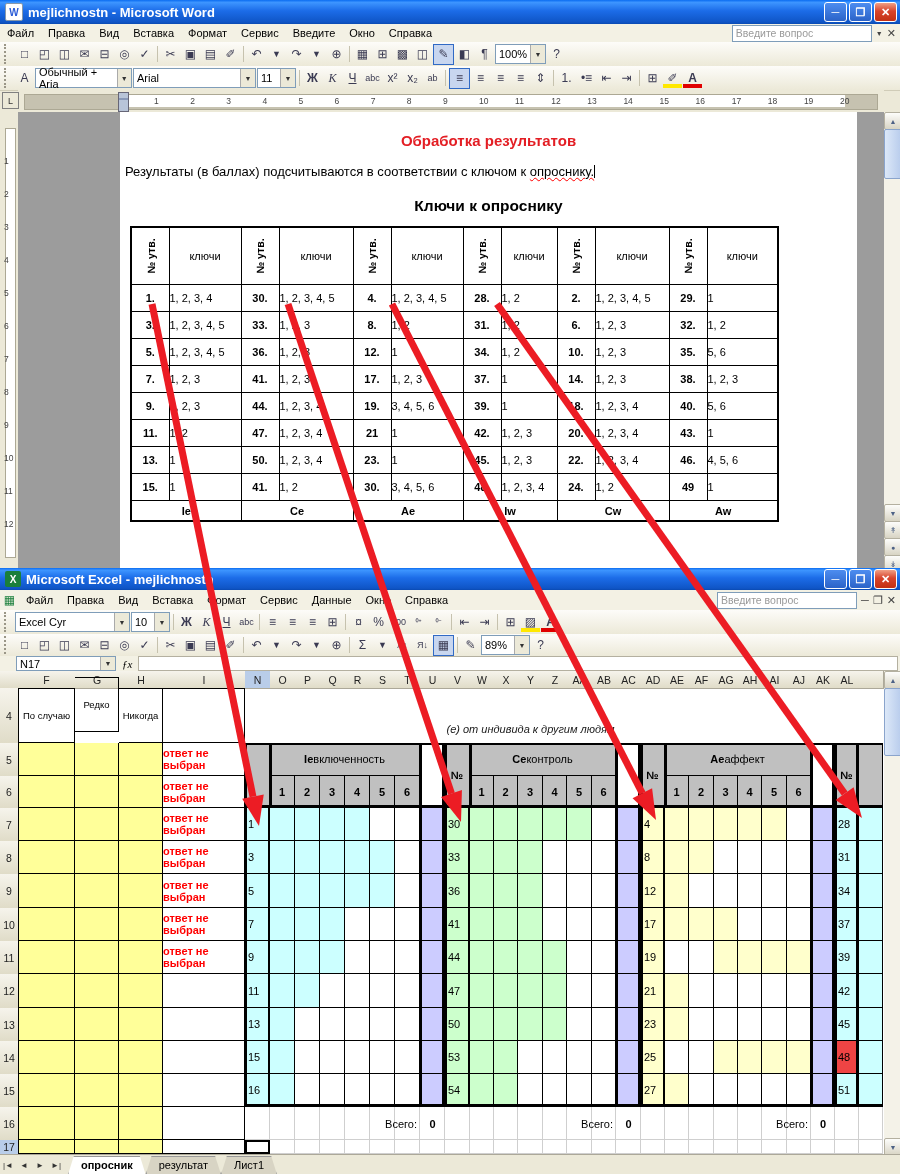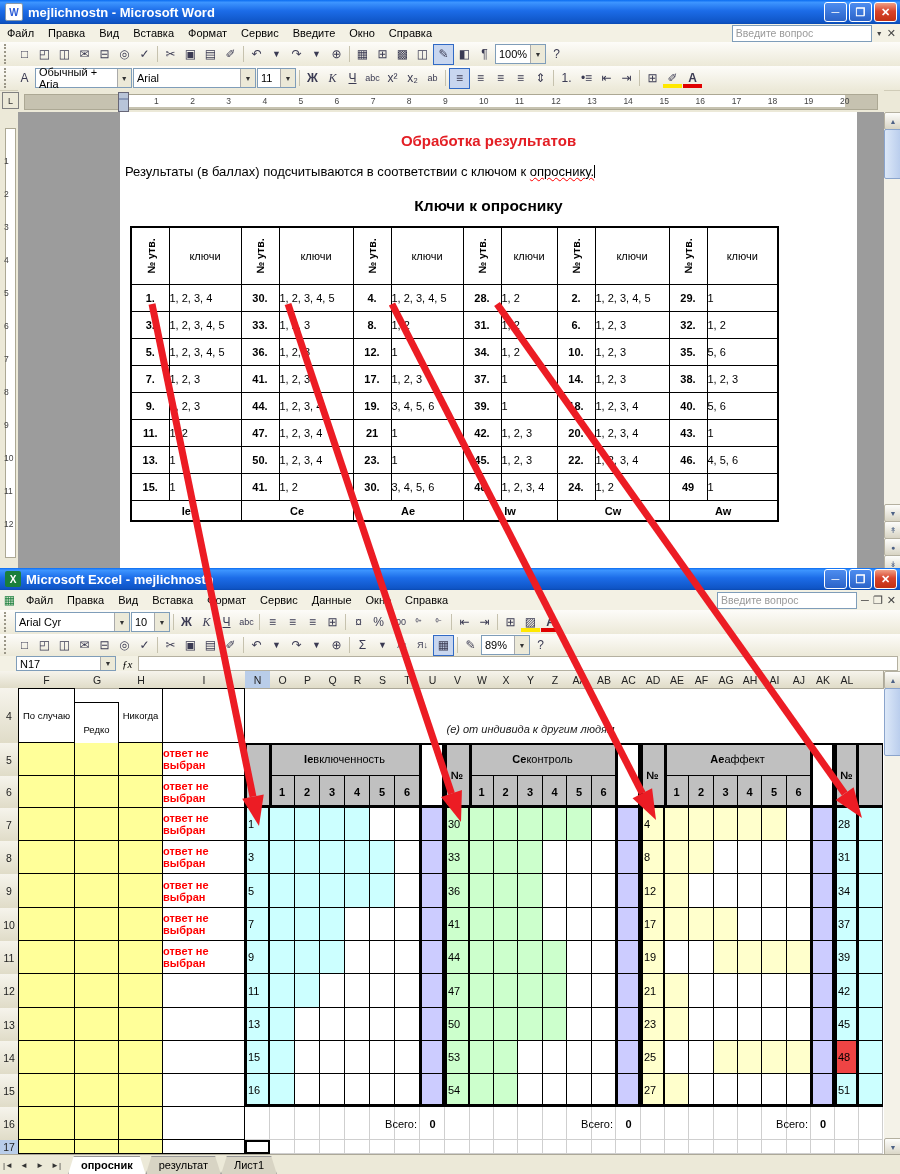--- a/index.html
+++ b/index.html
@@ -435,21 +435,21 @@
   <span class="askbox">Введите вопрос</span>
   <span class="mb-right">
     <span>─</span>
     <span>❐</span>
     <span>✕</span>
   </span>
 </div>
 <div class="toolbar" style="top:610px;height:24px;" id="xtb1">
     <span class="grip"></span>
     <span class="combo" style="width: 110px;">
-      <span>Arial Cyr</span>
+      <span>Excel Cyr</span>
       <span class="dd">▼</span>
     </span>
     <span class="combo" style="width: 34px;">
       <span>10</span>
       <span class="dd">▼</span>
     </span>
     <span class="tsep"></span>
     <span class="ticon boldG">Ж</span>
     <span class="ticon italG">К</span>
     <span class="ticon underG">Ч</span>
@@ -617,21 +617,21 @@
     <div class="xcell gridln" style="left: 665px; top: 469px; width: 24px; height: 14px;"></div>
     <div class="xcell gridln" style="left: 689px; top: 469px; width: 25px; height: 14px;"></div>
     <div class="xcell gridln" style="left: 714px; top: 469px; width: 24px; height: 14px;"></div>
     <div class="xcell gridln" style="left: 738px; top: 469px; width: 24px; height: 14px;"></div>
     <div class="xcell gridln" style="left: 762px; top: 469px; width: 25px; height: 14px;"></div>
     <div class="xcell gridln" style="left: 787px; top: 469px; width: 24px; height: 14px;"></div>
     <div class="xcell gridln" style="left: 811px; top: 469px; width: 24px; height: 14px;"></div>
     <div class="xcell gridln" style="left: 835px; top: 469px; width: 24px; height: 14px;"></div>
     <div class="xcell gridln" style="left: 859px; top: 469px; width: 24px; height: 14px;"></div>
     <div class="xcell blk ctr" style="left: 18px; top: 17px; width: 57px; height: 55px; border-top: 1px solid rgb(0, 0, 0); border-left: 1px solid rgb(0, 0, 0); font-size: 9.5px; text-align: center; white-space: pre-wrap; line-height: 11px;">По случаю</div>
-    <div class="xcell blk ctr" style="left: 75px; top: 31px; width: 44px; height: 55px; border-top: 1px solid rgb(0, 0, 0); font-size: 9.5px; text-align: center; white-space: pre-wrap; line-height: 11px;">Редко</div>
+    <div class="xcell blk ctr" style="left: 75px; top: 6px; width: 44px; height: 55px; border-top: 1px solid rgb(0, 0, 0); font-size: 9.5px; text-align: center; white-space: pre-wrap; line-height: 11px;">Редко</div>
     <div class="xcell blk ctr" style="left: 119px; top: 17px; width: 44px; height: 55px; border-top: 1px solid rgb(0, 0, 0); font-size: 9.5px; text-align: center; white-space: pre-wrap; line-height: 11px;">Никогда</div>
     <div class="xcell blk ctr" style="left: 163px; top: 17px; width: 82px; height: 55px; border-top: 1px solid rgb(0, 0, 0);"></div>
     <div class="xcell blk ctr" style="left: 18px; top: 72px; width: 57px; height: 33px; border-left: 1px solid rgb(0, 0, 0); background: rgb(255, 255, 153);"></div>
     <div class="xcell blk ctr" style="left: 75px; top: 72px; width: 44px; height: 33px; background: rgb(255, 255, 153);"></div>
     <div class="xcell blk ctr" style="left: 119px; top: 72px; width: 44px; height: 33px; background: rgb(255, 255, 153);"></div>
     <div class="xcell blk ctr" style="left: 163px; top: 72px; width: 82px; height: 33px;"></div>
     <div class="xcell blk ctr" style="left: 18px; top: 105px; width: 57px; height: 32px; border-left: 1px solid rgb(0, 0, 0); background: rgb(255, 255, 153);"></div>
     <div class="xcell blk ctr" style="left: 75px; top: 105px; width: 44px; height: 32px; background: rgb(255, 255, 153);"></div>
     <div class="xcell blk ctr" style="left: 119px; top: 105px; width: 44px; height: 32px; background: rgb(255, 255, 153);"></div>
     <div class="xcell blk ctr" style="left: 163px; top: 105px; width: 82px; height: 32px;"></div>

